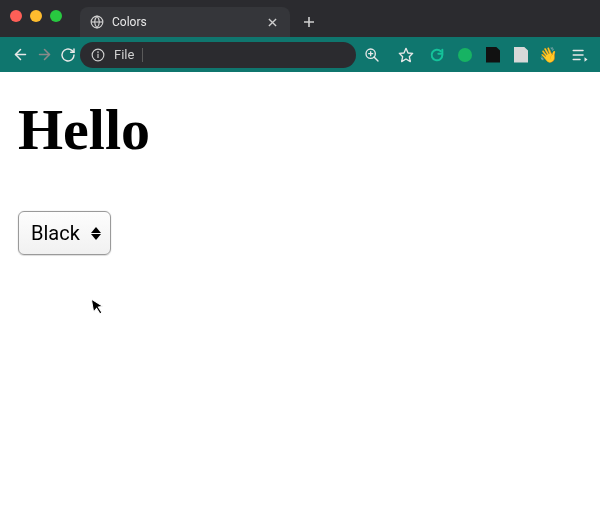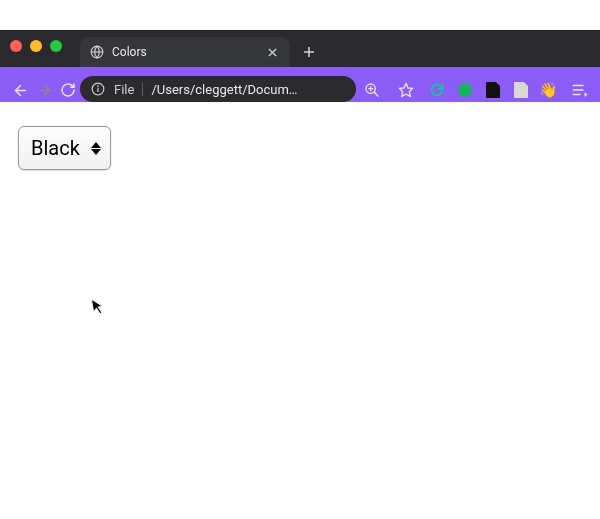--- a/index.html
+++ b/index.html
@@ -20,21 +20,20 @@
     .browser-chrome {
       background: #2b2b2f;
       color: #e8e8e8;
     }
 
     .titlebar {
       display: flex;
       align-items: flex-end;
       height: 37px;
       padding-left: 10px;
-      margin-top: 30px;
     }
 
     .traffic-lights {
       display: flex;
       gap: 8px;
       align-self: center;
       margin-right: 18px;
       margin-top: -6px;
     }
 
@@ -103,22 +102,22 @@
       display: flex;
       align-items: center;
       justify-content: center;
       font-size: 16px;
       color: #cfcfcf;
       border-radius: 50%;
     }
 
     .toolbar {
       display: flex;
-      align-items: flex-end;
-      background: #8b5cf6;
+      align-items: center;
+      background: #0f766e;
       height: 35px;
       padding: 0 8px;
     }
 
     .tb-icon {
       width: 24px;
       height: 24px;
       display: flex;
       align-items: center;
       justify-content: center;
@@ -316,21 +315,20 @@
     <div class="addressbar">
       <span class="addr-info">
         <svg width="14" height="14" viewBox="0 0 24 24" fill="none" stroke="#cfcfcf" stroke-width="2">
           <circle cx="12" cy="12" r="10"></circle>
           <line x1="12" y1="10" x2="12" y2="17"></line>
           <circle cx="12" cy="7" r="0.5" fill="#cfcfcf"></circle>
         </svg>
       </span>
       <span class="addr-scheme">File</span>
       <span class="addr-sep"></span>
-      <span class="addr-url">/Users/cleggett/Docum…</span>
     </div>
 
     <div class="toolbar-right">
       <span class="tb-icon">
         <svg width="16" height="16" viewBox="0 0 24 24" fill="none" stroke="#e8e8e8" stroke-width="2" stroke-linecap="round">
           <circle cx="10" cy="10" r="7"></circle>
           <line x1="15" y1="15" x2="21" y2="21"></line>
           <line x1="7" y1="10" x2="13" y2="10"></line>
           <line x1="10" y1="7" x2="10" y2="13"></line>
         </svg>
@@ -362,20 +360,21 @@
           <line x1="3" y1="12" x2="16" y2="12"></line>
           <line x1="3" y1="18" x2="12" y2="18"></line>
           <polygon points="18 15 22 18 18 21" fill="#e8e8e8" stroke="none"></polygon>
         </svg>
       </span>
     </div>
   </div>
 </div>
 
 <div class="page">
+  <h1>Hello</h1>
 
   <div class="color-select">
     <span>Black</span>
     <span class="select-arrows">
       <span class="arrow-up"></span>
       <span class="arrow-down"></span>
     </span>
   </div>
 </div>
 

